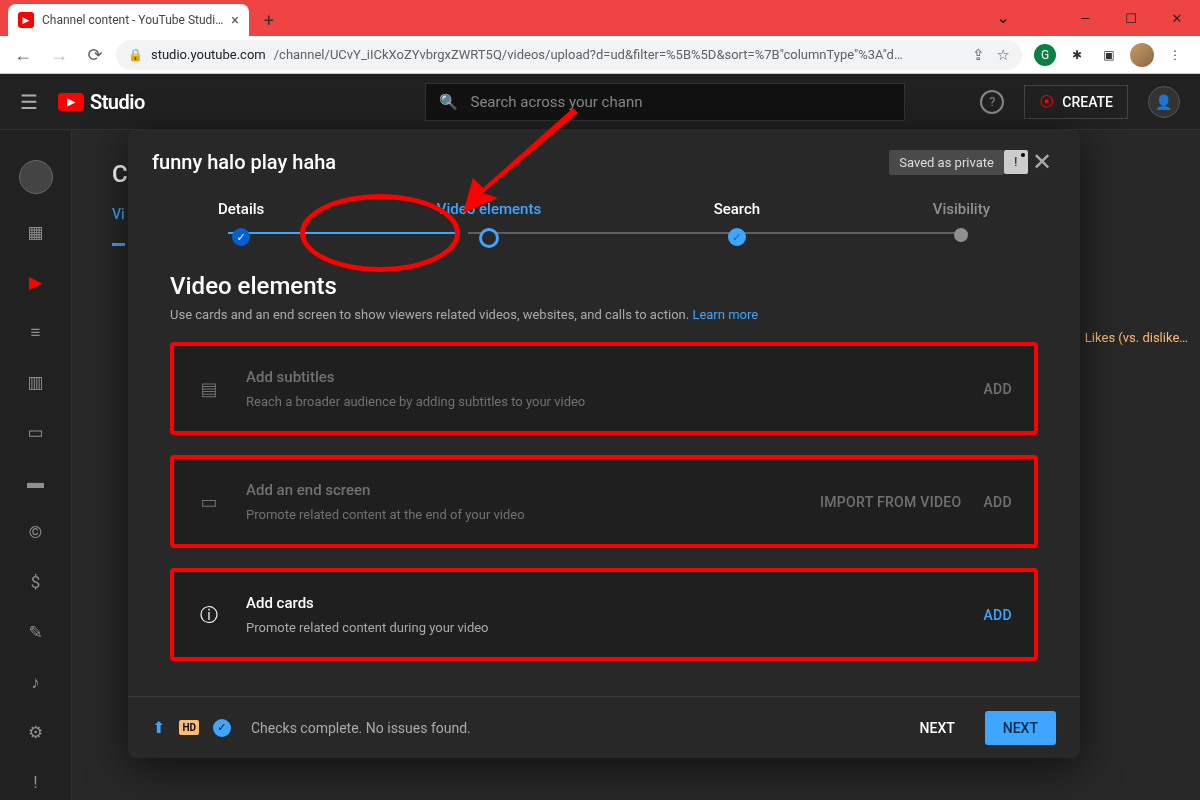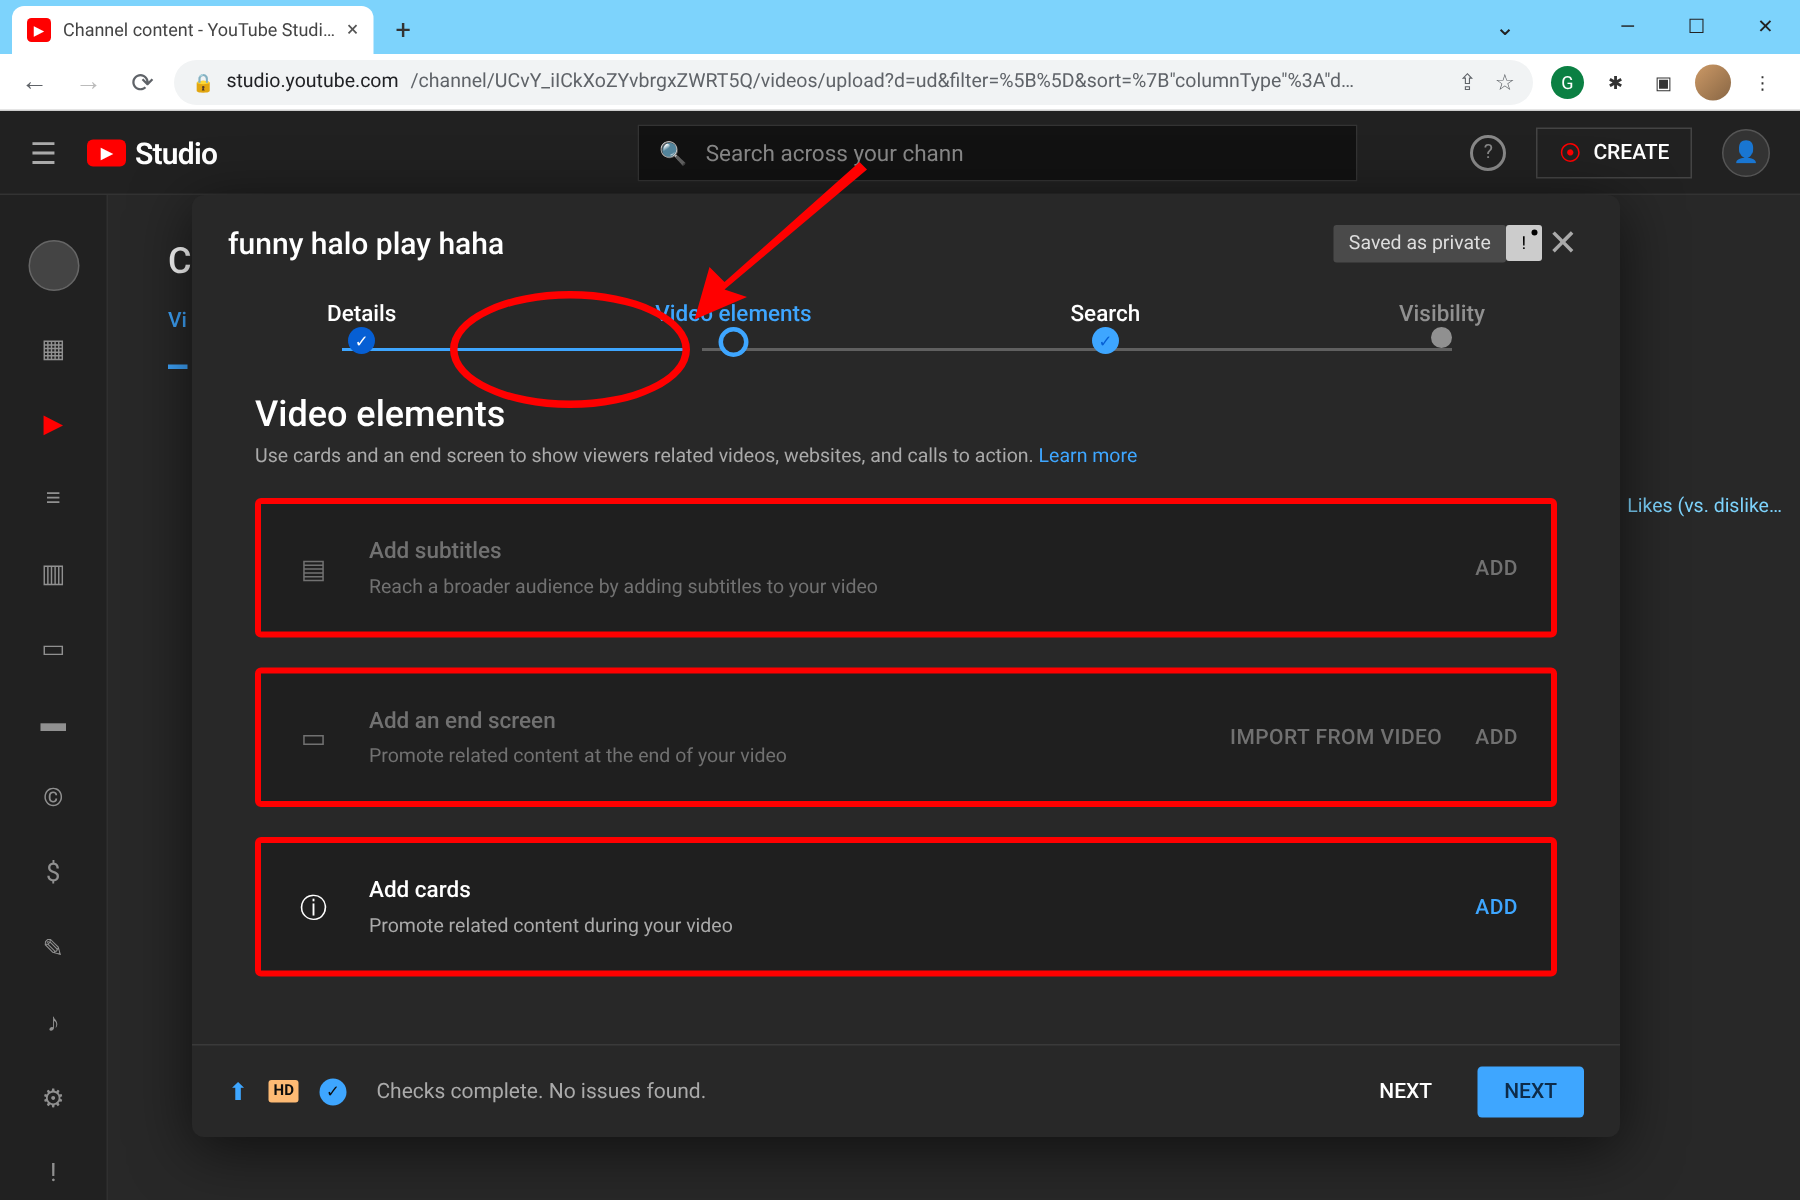--- a/index.html
+++ b/index.html
@@ -1,19 +1,19 @@
 <!DOCTYPE html>
 <html><head>
 <meta charset="utf-8">
 <style>
 * { margin:0; padding:0; box-sizing:border-box; font-family:"Segoe UI",Roboto,Arial,sans-serif; }
 body { width:1200px; height:800px; overflow:hidden; background:#202020; position:relative; }
 
 
-.titlebar { height:36px; background:#7dd3fc; display:flex; align-items:flex-end; padding-left:8px; position:relative; }
+.titlebar { height:36px; background:#ef4444; display:flex; align-items:flex-end; padding-left:8px; position:relative; }
 .tab { display:flex; align-items:center; gap:8px; background:#fff; height:32px; border-radius:8px 8px 0 0; padding:0 10px; min-width:240px; font-size:12px; color:#444; }
 .favicon { width:16px; height:16px; background:#f00; border-radius:3px; display:flex; align-items:center; justify-content:center; }
 .favicon::after { content:"▶"; color:#fff; font-size:9px; }
 .tab-close { margin-left:auto; color:#555; font-size:14px; cursor:pointer; }
 .newtab { width:28px; height:28px; display:flex; align-items:center; justify-content:center; color:#333; font-size:18px; margin-left:6px; margin-bottom:2px; cursor:pointer; }
 .winbtns { position:absolute; right:0; top:0; display:flex; height:36px; }
 .winbtn { width:46px; display:flex; align-items:center; justify-content:center; color:#222; font-size:13px; cursor:pointer; }
 .chevdown { position:absolute; right:190px; top:8px; color:#222; }
 
 .toolbar { height:38px; background:#fff; display:flex; align-items:center; padding:0 8px; gap:6px; border-bottom:1px solid #ccc; }
@@ -44,34 +44,34 @@
 
 .leftrail { position:absolute; left:0; top:130px; width:72px; bottom:0; background:#212121; display:flex; flex-direction:column; align-items:center; padding-top:30px; gap:26px; border-right:1px solid #303030; }
 .rail-ch-avatar { width:34px; height:34px; border-radius:50%; background:#444; border:1px solid #666; }
 .rail-icon { width:24px; height:24px; color:#909090; display:flex; align-items:center;justify-content:center; font-size:17px; cursor:pointer; }
 .rail-icon.active { color:#f00; }
 
 
 .bg-page { position:absolute; left:72px; top:130px; right:0; bottom:0; background:#282828; color:#fff; padding:30px 40px; }
 .bg-title { font-size:24px; font-weight:500; }
 .bg-tab { color:#3ea6ff; font-size:14px; font-weight:500; margin-top:18px; border-bottom:3px solid #3ea6ff; display:inline-block; padding-bottom:21px; }
-.bg-col { position:absolute; right:12px; top:200px; color:#7dd3fc; font-size:13px; }
+.bg-col { position:absolute; right:12px; top:200px; color:#fdba74; font-size:13px; }
 
 
 .modal { position:absolute; left:128px; top:130px; width:952px; height:628px; background:#282828; border-radius:8px; box-shadow:0 8px 40px rgba(0,0,0,.6); display:flex; flex-direction:column; }
 .modal-hdr { display:flex; align-items:center; padding:18px 24px 12px; }
 .modal-title { font-size:20px; font-weight:500; color:#fff; flex:1; }
 .saved-badge { background:#4a4a4a; color:#ddd; font-size:13px; padding:5px 10px; border-radius:2px; }
 .feedback-icon { width:24px;height:24px;background:#ccc;border-radius:2px;color:#000;display:flex;align-items:center;justify-content:center;font-size:12px;cursor:pointer; position:relative;}
 .feedback-icon::after{content:"";position:absolute;width:4px;height:4px;background:#000;border-radius:50%;top:3px;right:3px;}
 .close-x { color:#aaa; font-size:24px; cursor:pointer; padding:0 4px; }
 
 
 .stepper { display:flex; justify-content:space-between; padding:12px 90px 0; position:relative; }
-.step { display:flex; flex-direction:column; align-items:center; z-index:2; cursor:pointer; }
+.step { display:flex; flex-direction:column; align-items:center; gap:10px; z-index:2; cursor:pointer; }
 .step-label { font-size:15px; font-weight:500; color:#fff; }
 .step-label.active { color:#3ea6ff; }
 .step-label.dim { color:#909090; }
 .step-dot { width:18px; height:18px; border-radius:50%; }
 .dot-done { background:#065fd4; display:flex;align-items:center;justify-content:center;color:#fff;font-size:11px; }
 .dot-done.blue { background:#3ea6ff; color:#065fd4; }
 .dot-current { width:20px;height:20px;border:3px solid #3ea6ff; background:#282828; }
 .dot-idle { background:#909090; width:14px;height:14px; }
 .step-line { position:absolute; top:44px; height:2px; z-index:1; }
 .line-blue { background:#3ea6ff; left:100px; width:230px; }

